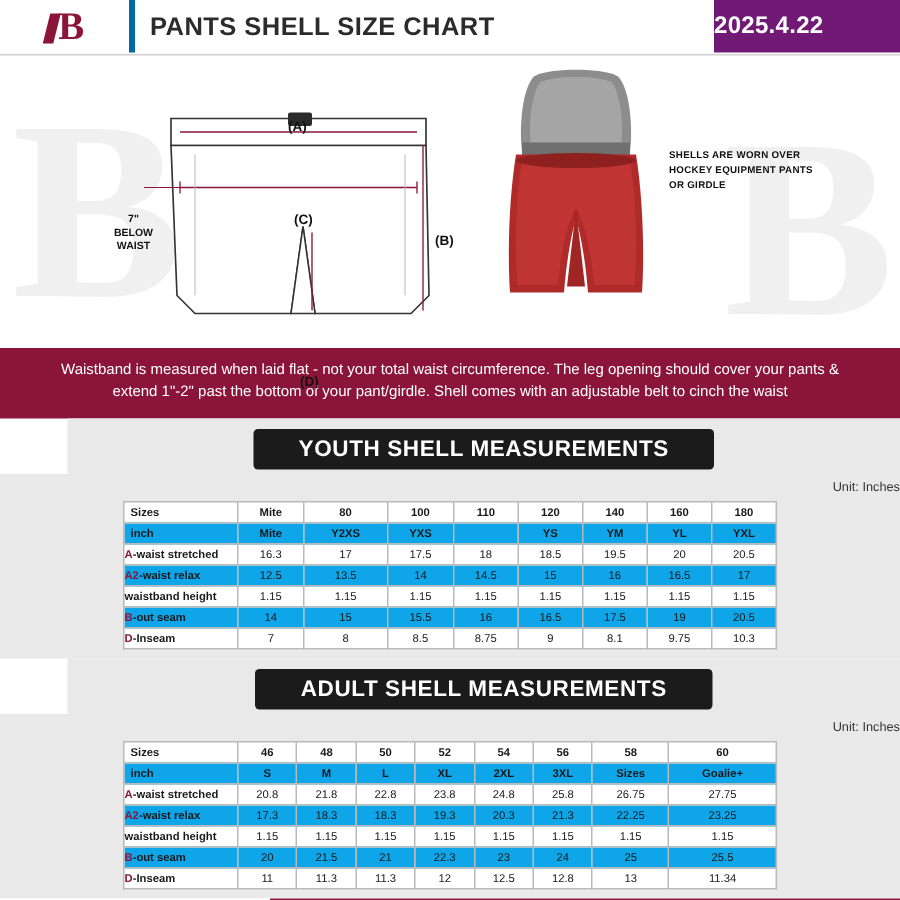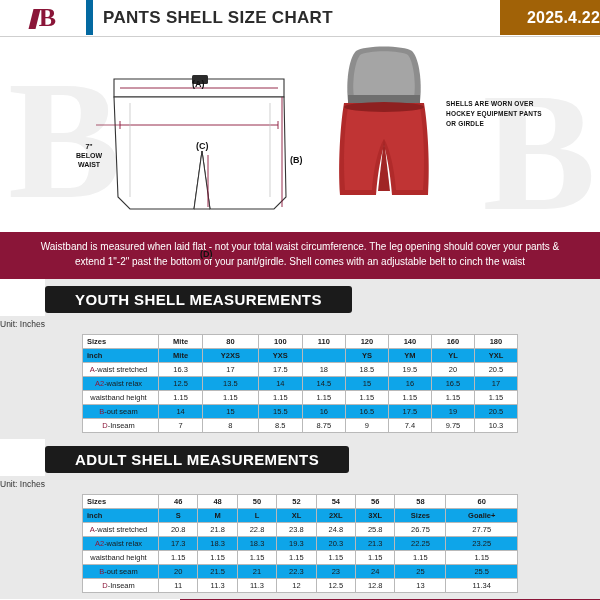--- a/index.html
+++ b/index.html
@@ -46,35 +46,35 @@
     transform: skewX(-14deg);
     margin-right: 1px;
     vertical-align: -3px;
   }
   .header-title {
     flex: 1;
     display: flex;
     align-items: center;
     padding-left: 10px;
     background: #ffffff;
-    border-left: 7px solid #0369a1;
+    border-left: 4px solid #0369a1;
   }
   .header-title span {
     font-size: 17px;
     font-weight: bold;
     color: #2b2b2b;
     letter-spacing: .3px;
   }
   .header-date {
-    width: 100px;
-    background: #a16207;
+    width: 124px;
+    background: #701a75;
     color: #fff;
     display: flex;
     align-items: center;
-    justify-content: flex-end;
+    justify-content: flex-start;
     font-size: 16px;
     font-weight: bold;
     letter-spacing: .2px;
   }
   
   .diagram {
     position: relative;
     height: 196px;
     background: #ffffff;
     border-top: 1px solid #cfcfcf;
@@ -129,36 +129,36 @@
     color: #fff;
     text-align: center;
     padding: 8px 40px 10px;
     font-size: 10px;
     line-height: 1.45;
   }
   
   .section-wrap {
     background: #e9e9e9;
     padding: 7px 0 3px;
-    text-align: left;
+    text-align: center;
     margin-left: 45px;
   }
   .section-bar {
     display: inline-block;
     background: #1b1b1b;
     color: #fff;
     font-size: 15px;
     font-weight: bold;
     letter-spacing: .4px;
     padding: 5px 30px;
     border-radius: 3px;
   }
   .unit {
     background: #e9e9e9;
-    text-align: left;
+    text-align: right;
     font-size: 8.5px;
     color: #333;
     padding: 3px 0 5px;
   }
   
   .tbl-wrap { background: #e9e9e9; padding: 0 82px 6px; }
   table {
     width: 100%;
     border-collapse: collapse;
     background: #fff;
@@ -166,23 +166,23 @@
   }
   th, td {
     border: 1px solid #b9b9b9;
     text-align: center;
     padding: 2px 0;
     color: #1a1a1a;
     height: 14px;
   }
   th { font-weight: bold; }
   td.rowhead {
-    text-align: center;
+    text-align: left;
     padding-right: 4px;
-    font-weight: normal;
+    font-weight: bold;
     width: 76px;
   }
   td.rowhead .ltr { color: #8a1538; }
   .r-grey { background: #0ea5e9; }
   
   .footer {
     display: flex;
     height: 46px;
     background: #ffffff;
   }
@@ -343,21 +343,21 @@
             <td>19</td>
             <td>20.5</td>
           </tr>
           <tr>
             <td class="rowhead"><span class="ltr">D</span>-Inseam</td>
             <td>7</td>
             <td>8</td>
             <td>8.5</td>
             <td>8.75</td>
             <td>9</td>
-            <td>7.4</td>
+            <td>8.1</td>
             <td>9.75</td>
             <td>10.3</td>
           </tr>
         </tbody>
     </table>
   </div>
 
   <div class="section-wrap">
     <div class="section-bar">ADULT SHELL MEASUREMENTS</div>
   </div>

